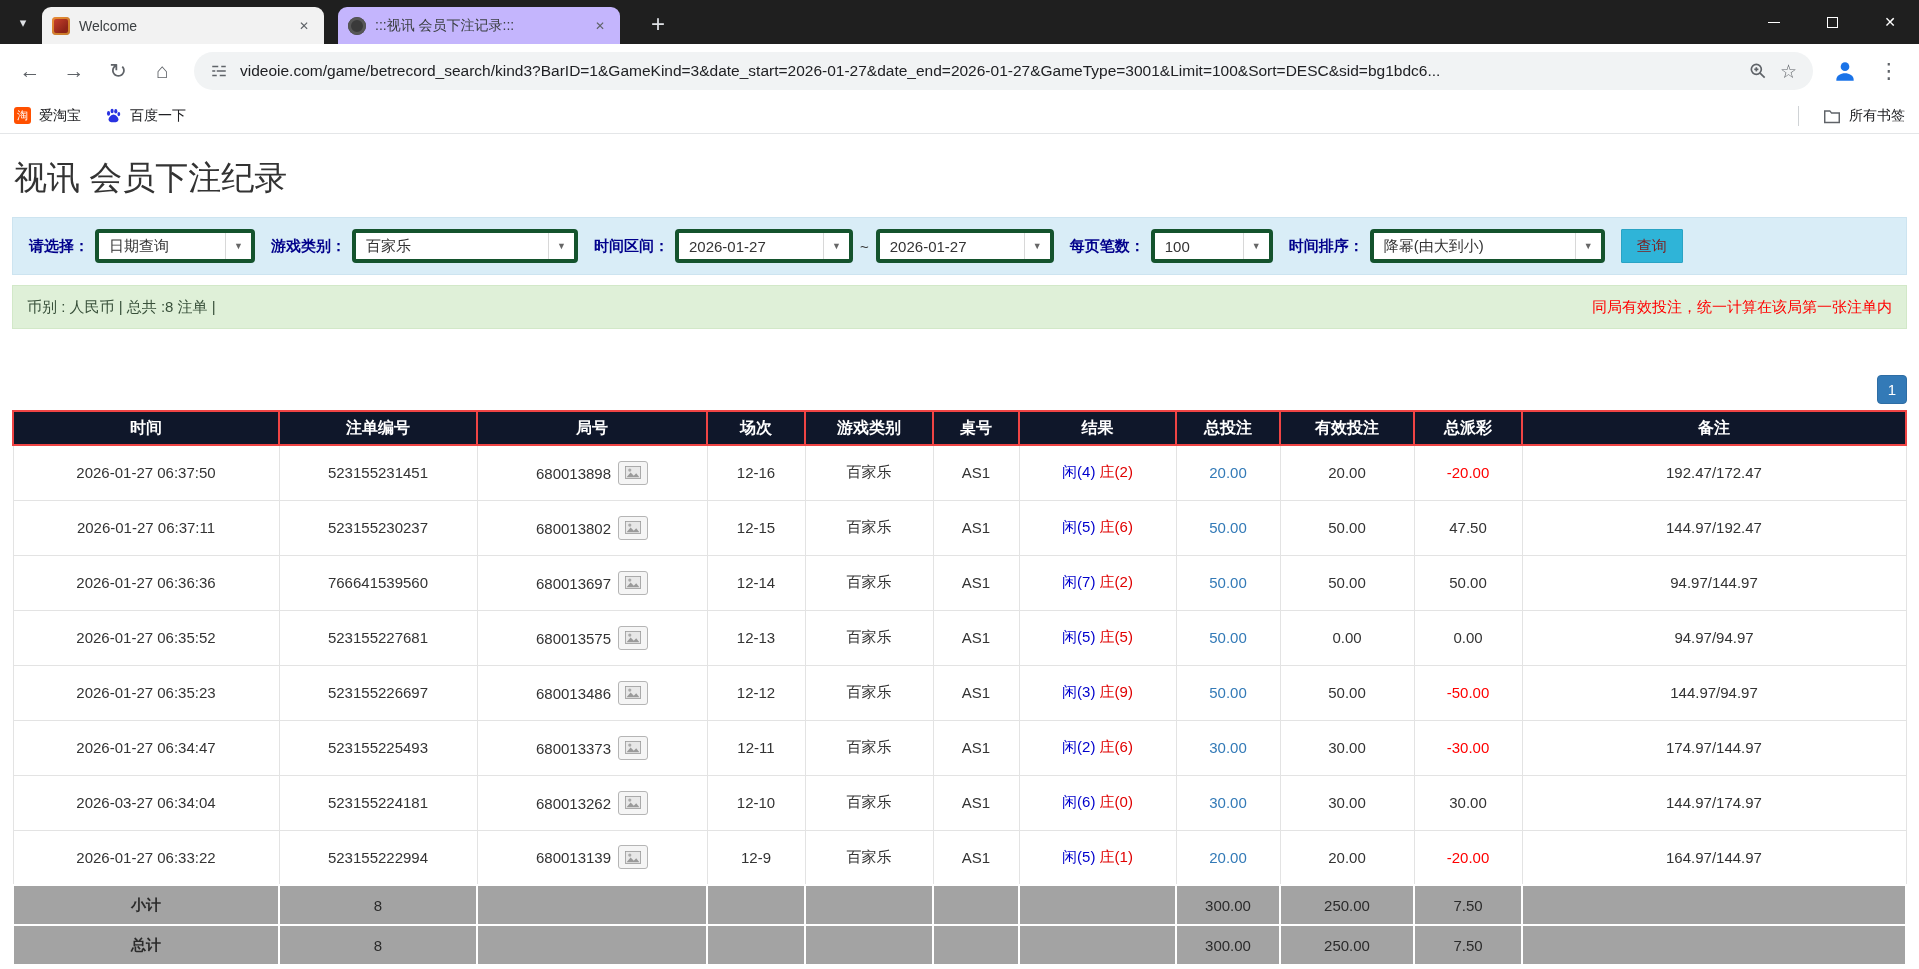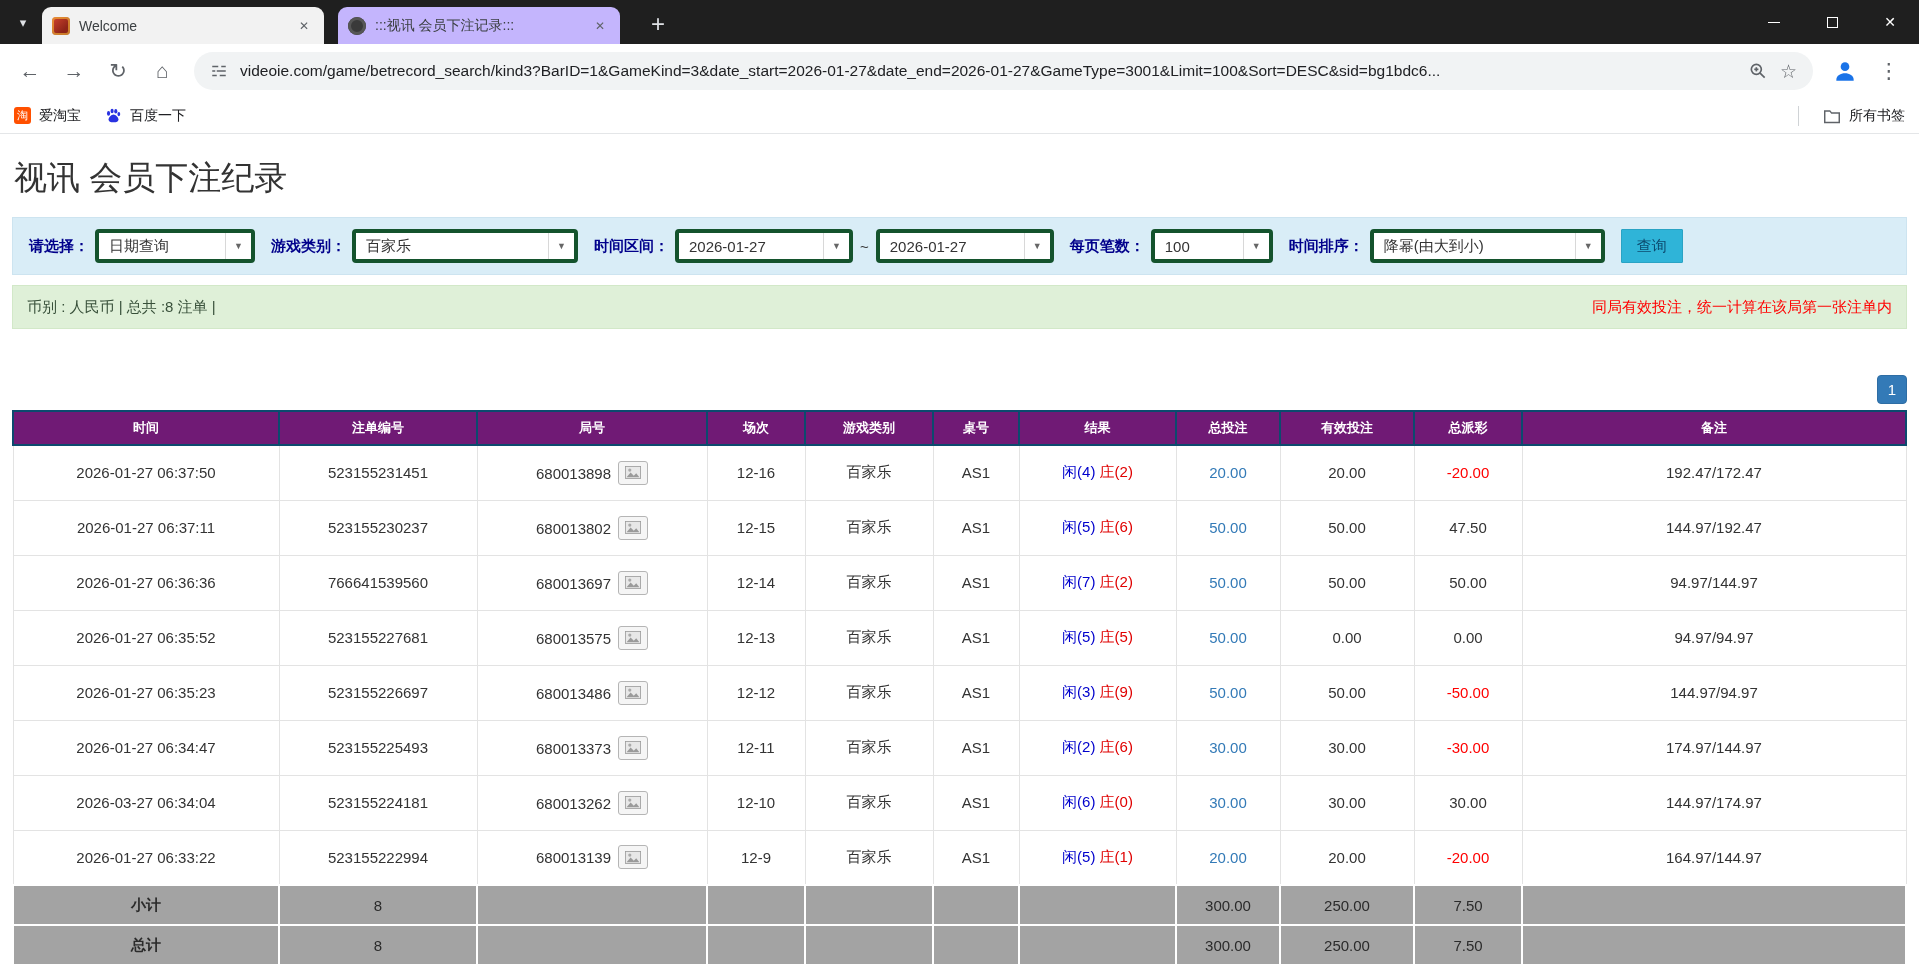--- a/index.html
+++ b/index.html
@@ -40,31 +40,31 @@
   .content { padding:0 12px; background:#fff; }
   .page-title { font-size:33px; font-weight:400; color:#333; padding:22px 2px 16px; }
 
   .filterbar { background:#d9edf7; border:1px solid #cde4f0; padding:11px 14px; display:flex; align-items:center; }
   .flabel { color:#00008b; font-weight:bold; font-size:15px; margin:0 6px 0 16px; white-space:nowrap; }
   .flabel.first { margin-left:2px; }
   .select { background:#fff; border:4px solid #14532d; border-radius:4px; height:34px; display:flex; align-items:center; cursor:pointer; }
   .select .val { flex:1; padding:0 10px; font-size:15px; color:#333; white-space:nowrap; overflow:hidden; }
   .select .caret { width:26px; align-self:stretch; border-left:1px solid #d8d8d8; display:flex; align-items:center; justify-content:center; color:#666; font-size:9px; }
   .tilde { margin:0 7px; color:#333; font-size:15px; }
-  .btn-query { background:#2fb4d8; color:#0c4a6e; border:1px solid #29a3c4; border-radius:1px; height:34px; padding:0 15px; font-size:15px; margin-left:16px; cursor:pointer; }
+  .btn-query { background:#2fb4d8; color:#7f1d1d; border:1px solid #29a3c4; border-radius:1px; height:34px; padding:0 15px; font-size:15px; margin-left:16px; cursor:pointer; }
 
   .summary { background:#dff0d8; border:1px solid #d2e8c8; margin-top:10px; height:44px; display:flex; align-items:center; justify-content:space-between; padding:0 14px; font-size:15px; }
   .summary-left { color:#38503a; }
   .summary-right { color:#ff0000; }
 
   .pagination { display:flex; justify-content:flex-end; margin:46px 0 6px; }
   .page-num { background:#337ab7; border:1px solid #2e6da4; color:#fff; min-width:30px; height:29px; display:flex; align-items:center; justify-content:center; border-radius:4px; font-size:15px; cursor:pointer; }
 
   table { width:100%; border-collapse:collapse; table-layout:fixed; }
-  th { background:#701a75; color:#fff; font-size:13px; font-weight:bold; height:34px; border:2px solid #0c4a6e; }
+  th { background:#0f172a; color:#fff; font-size:16px; font-weight:bold; height:34px; border:2px solid #ef4444; }
   td { border:1px solid #e3e3e3; text-align:center; font-size:15px; color:#333; height:55px; }
   tfoot td { background:#a3a3a3; height:40px; border:2px solid #fff; color:#2b2b2b; }
   tfoot td.bold { font-weight:bold; }
   .blue { color:#337ab7; cursor:pointer; }
   .player { color:#0000cc; }
   .banker { color:#e00000; }
   .neg { color:#ff0000; }
   .round-icon { display:inline-flex; align-items:center; justify-content:center; width:30px; height:24px; border:1px solid #b5b5b5; border-radius:3px; background:#f5f5f5; margin-left:7px; vertical-align:middle; cursor:pointer; }
   .round-num { vertical-align:middle; }
 </style>

